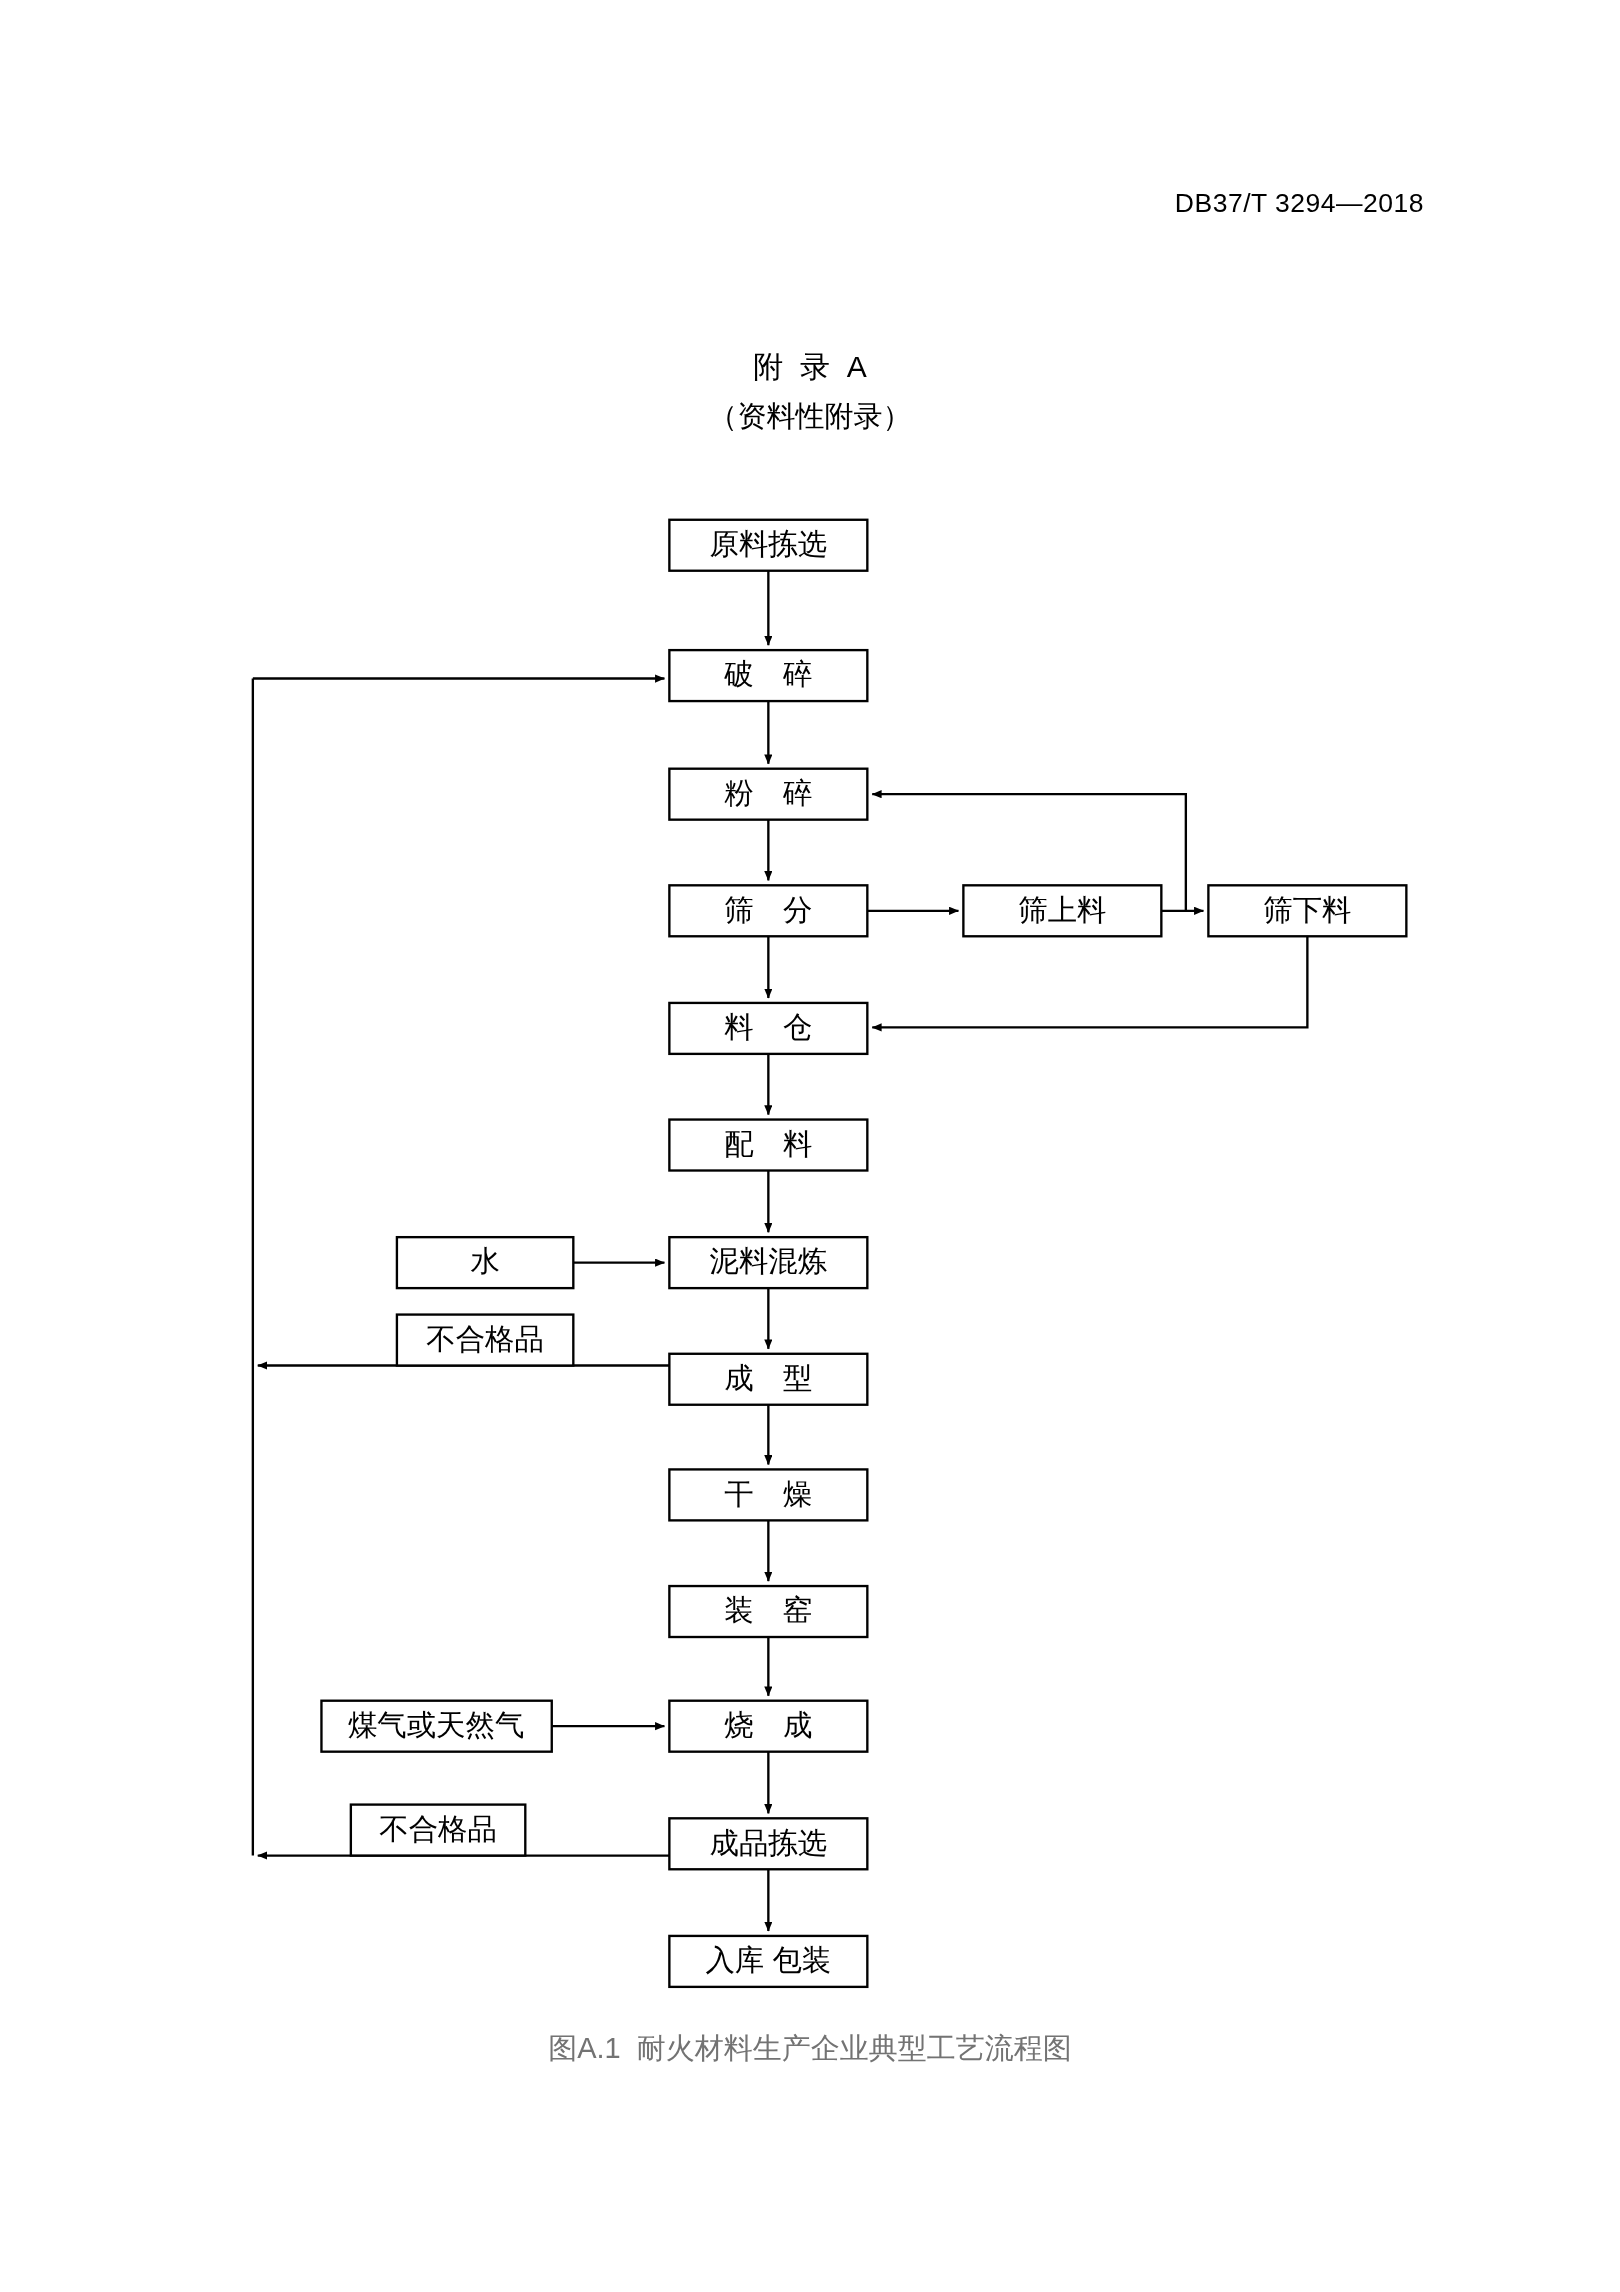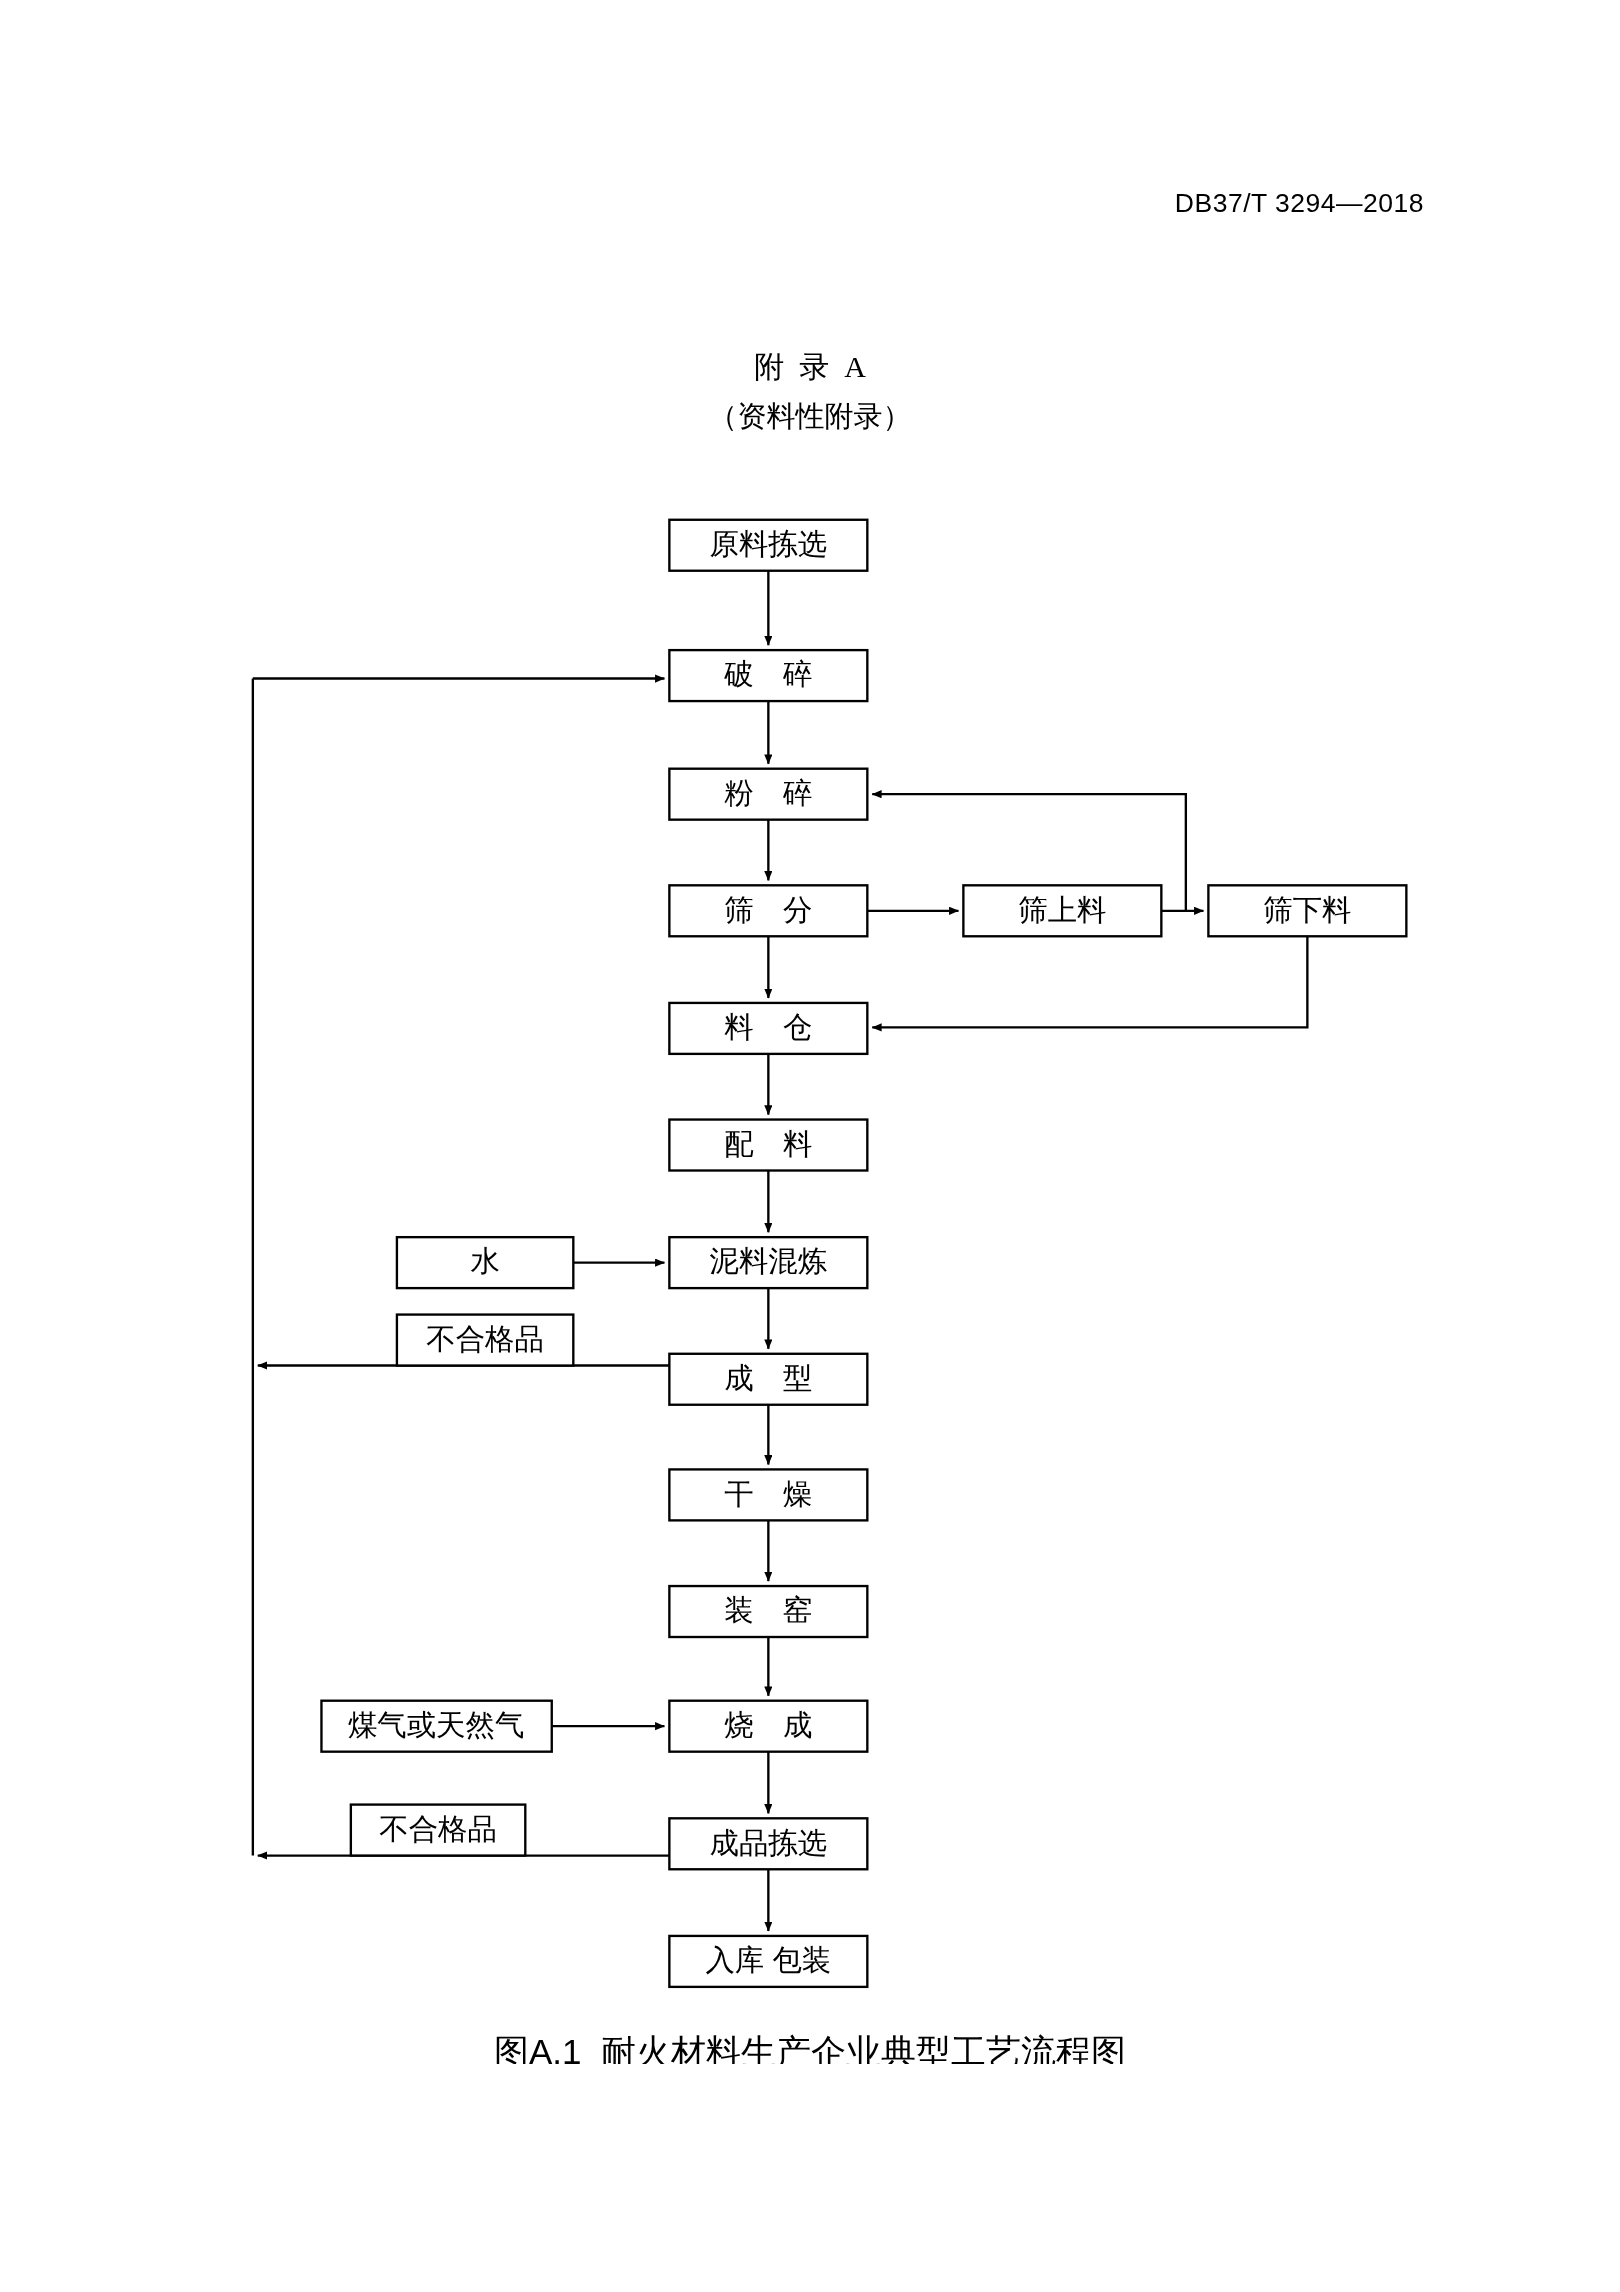--- a/index.html
+++ b/index.html
@@ -32,40 +32,40 @@
     top: 341px;
     left: 0;
     width: 1620px;
     text-align: center;
     color: #000;
   }
   .t1 {
     font-size: 30px;
     line-height: 51px;
     white-space: pre;
-    font-family: Liberation Serif, serif;
+    font-family: Liberation Sans, sans-serif;
   }
   .t2 {
     font-size: 29px;
     line-height: 49px;
     white-space: pre;
   }
   .t3 {
     font-size: 29px;
     line-height: 47px;
     white-space: pre;
   }
   .caption {
     position: absolute;
     top: 2029px;
     left: 0;
     width: 1620px;
     text-align: center;
-    font-size: 35px;
-    color: #000000;
+    font-size: 29px;
+    color: #737373;
     white-space: pre;
   }
   .pageno {
     position: absolute;
     top: 2117px;
     right: 196px;
     font-size: 27.4px;
     color: #000;
   }
   svg.flow {

